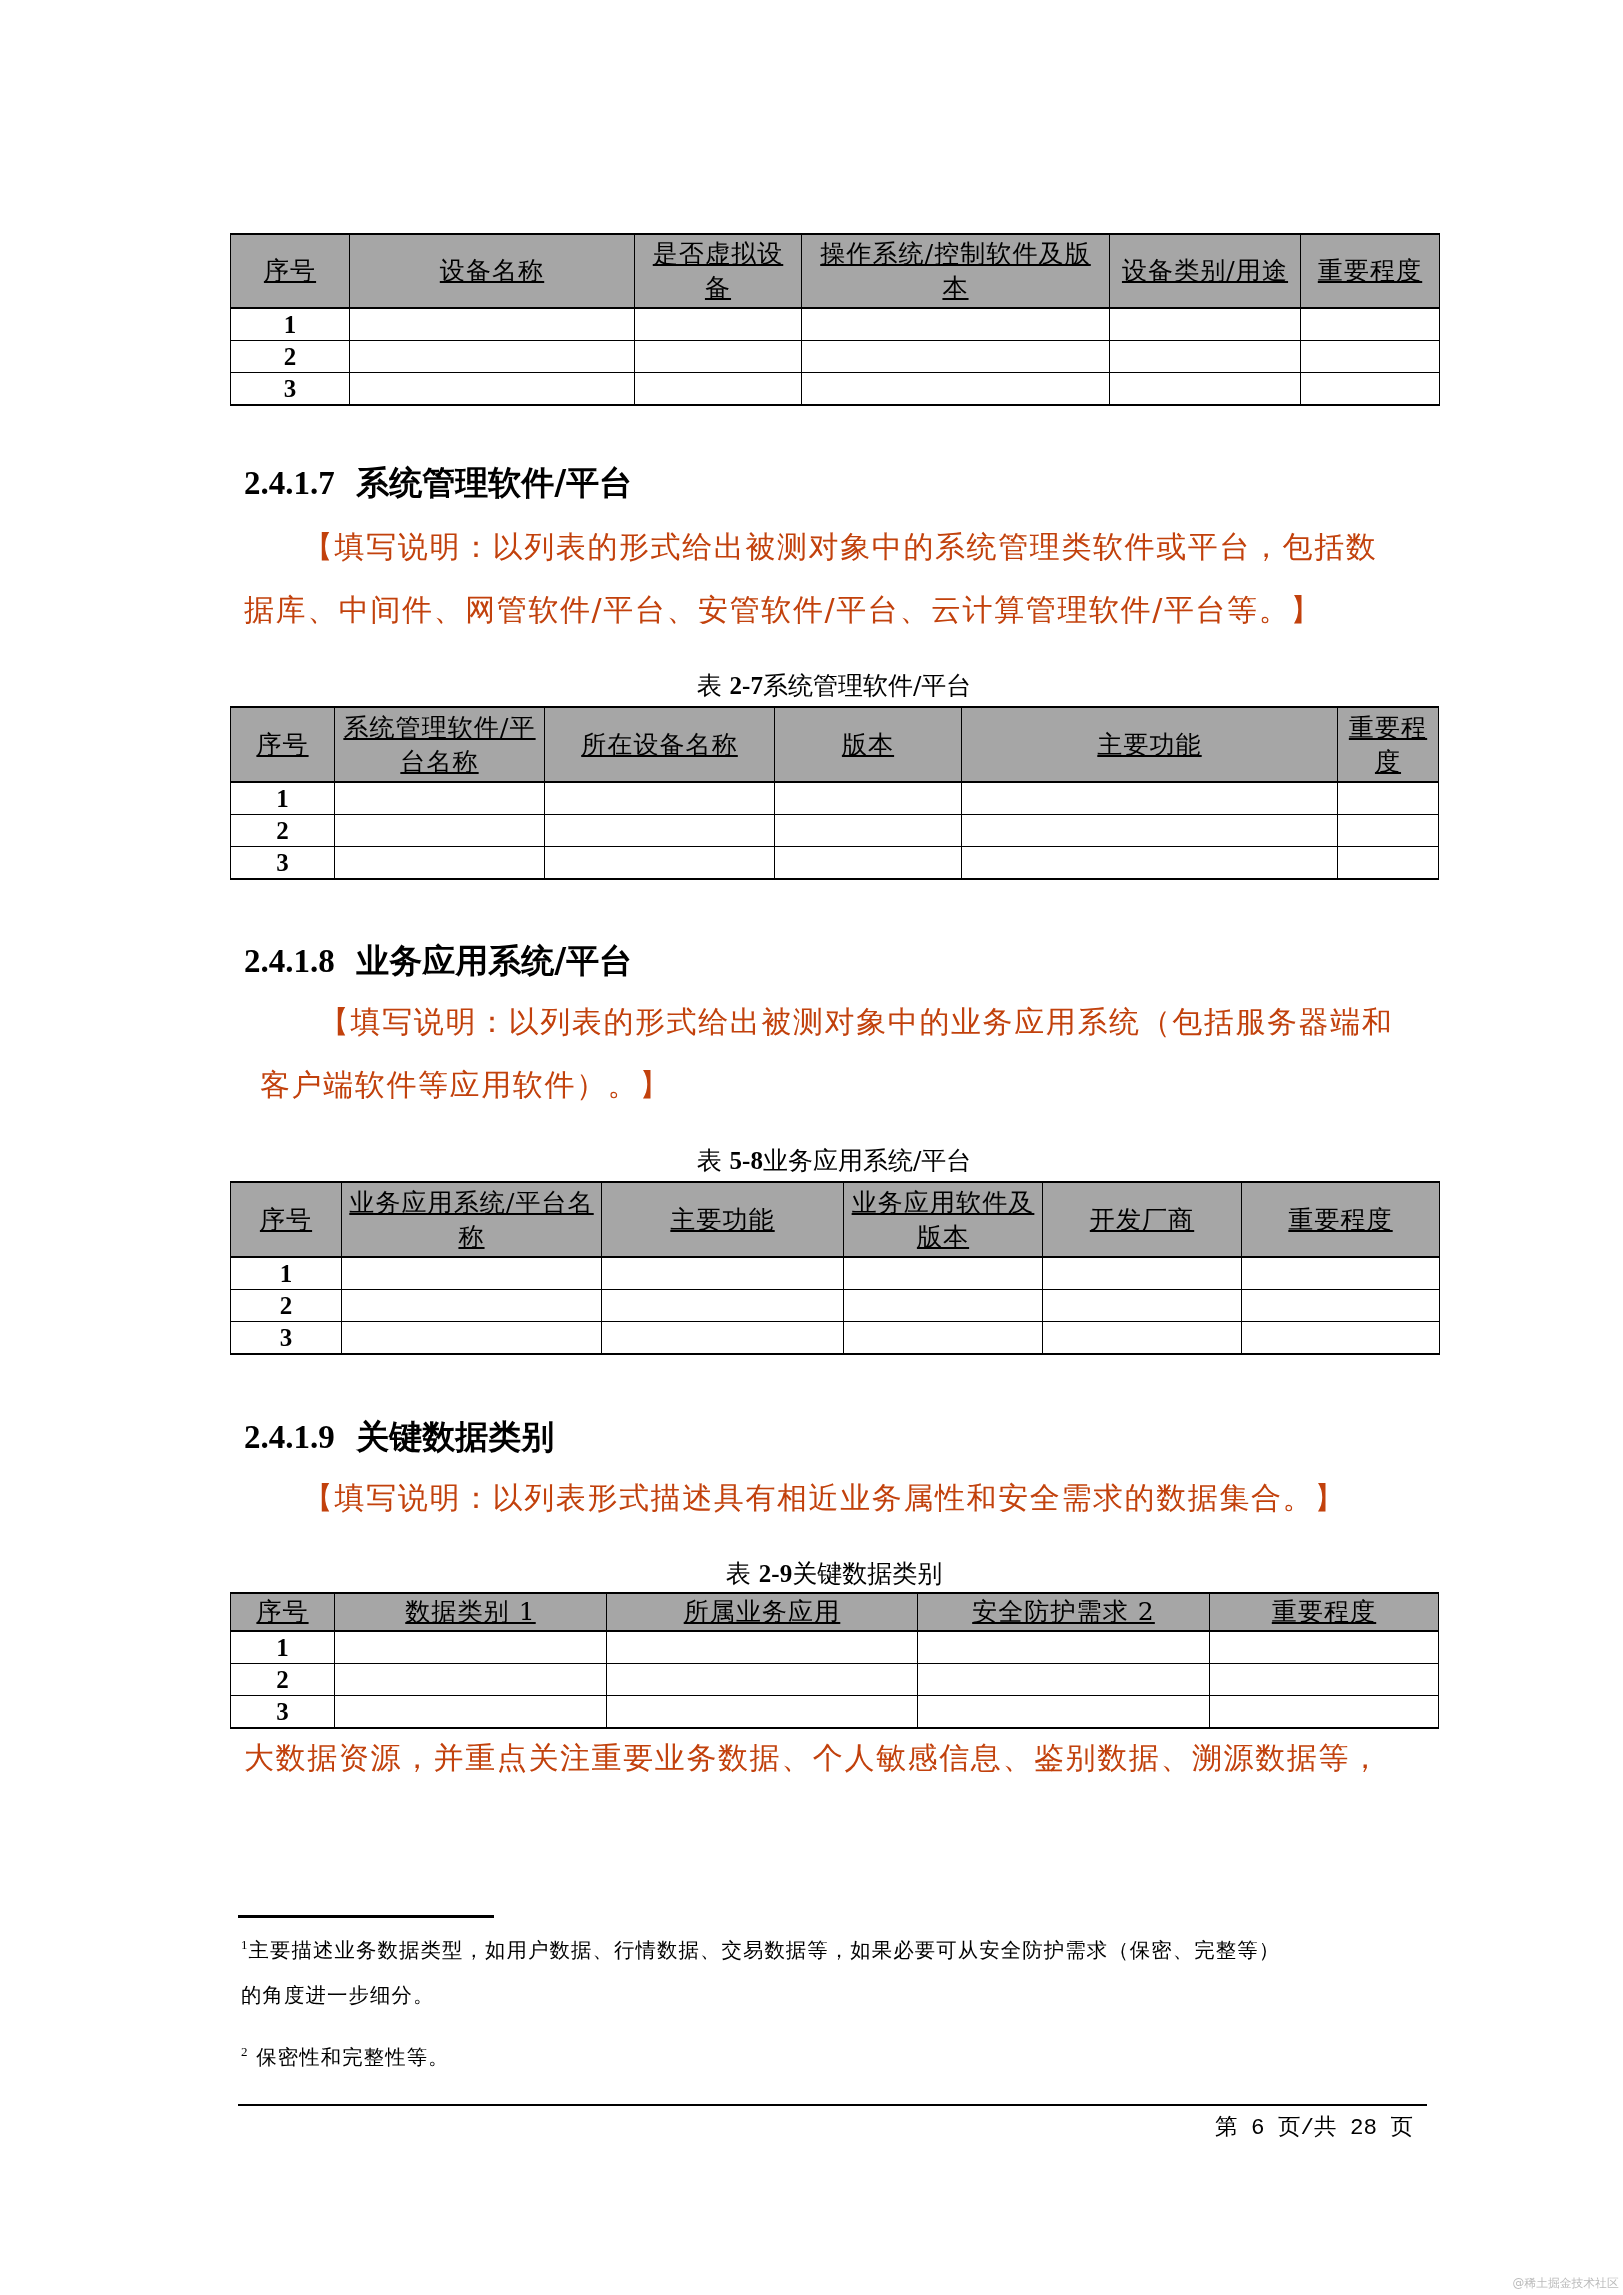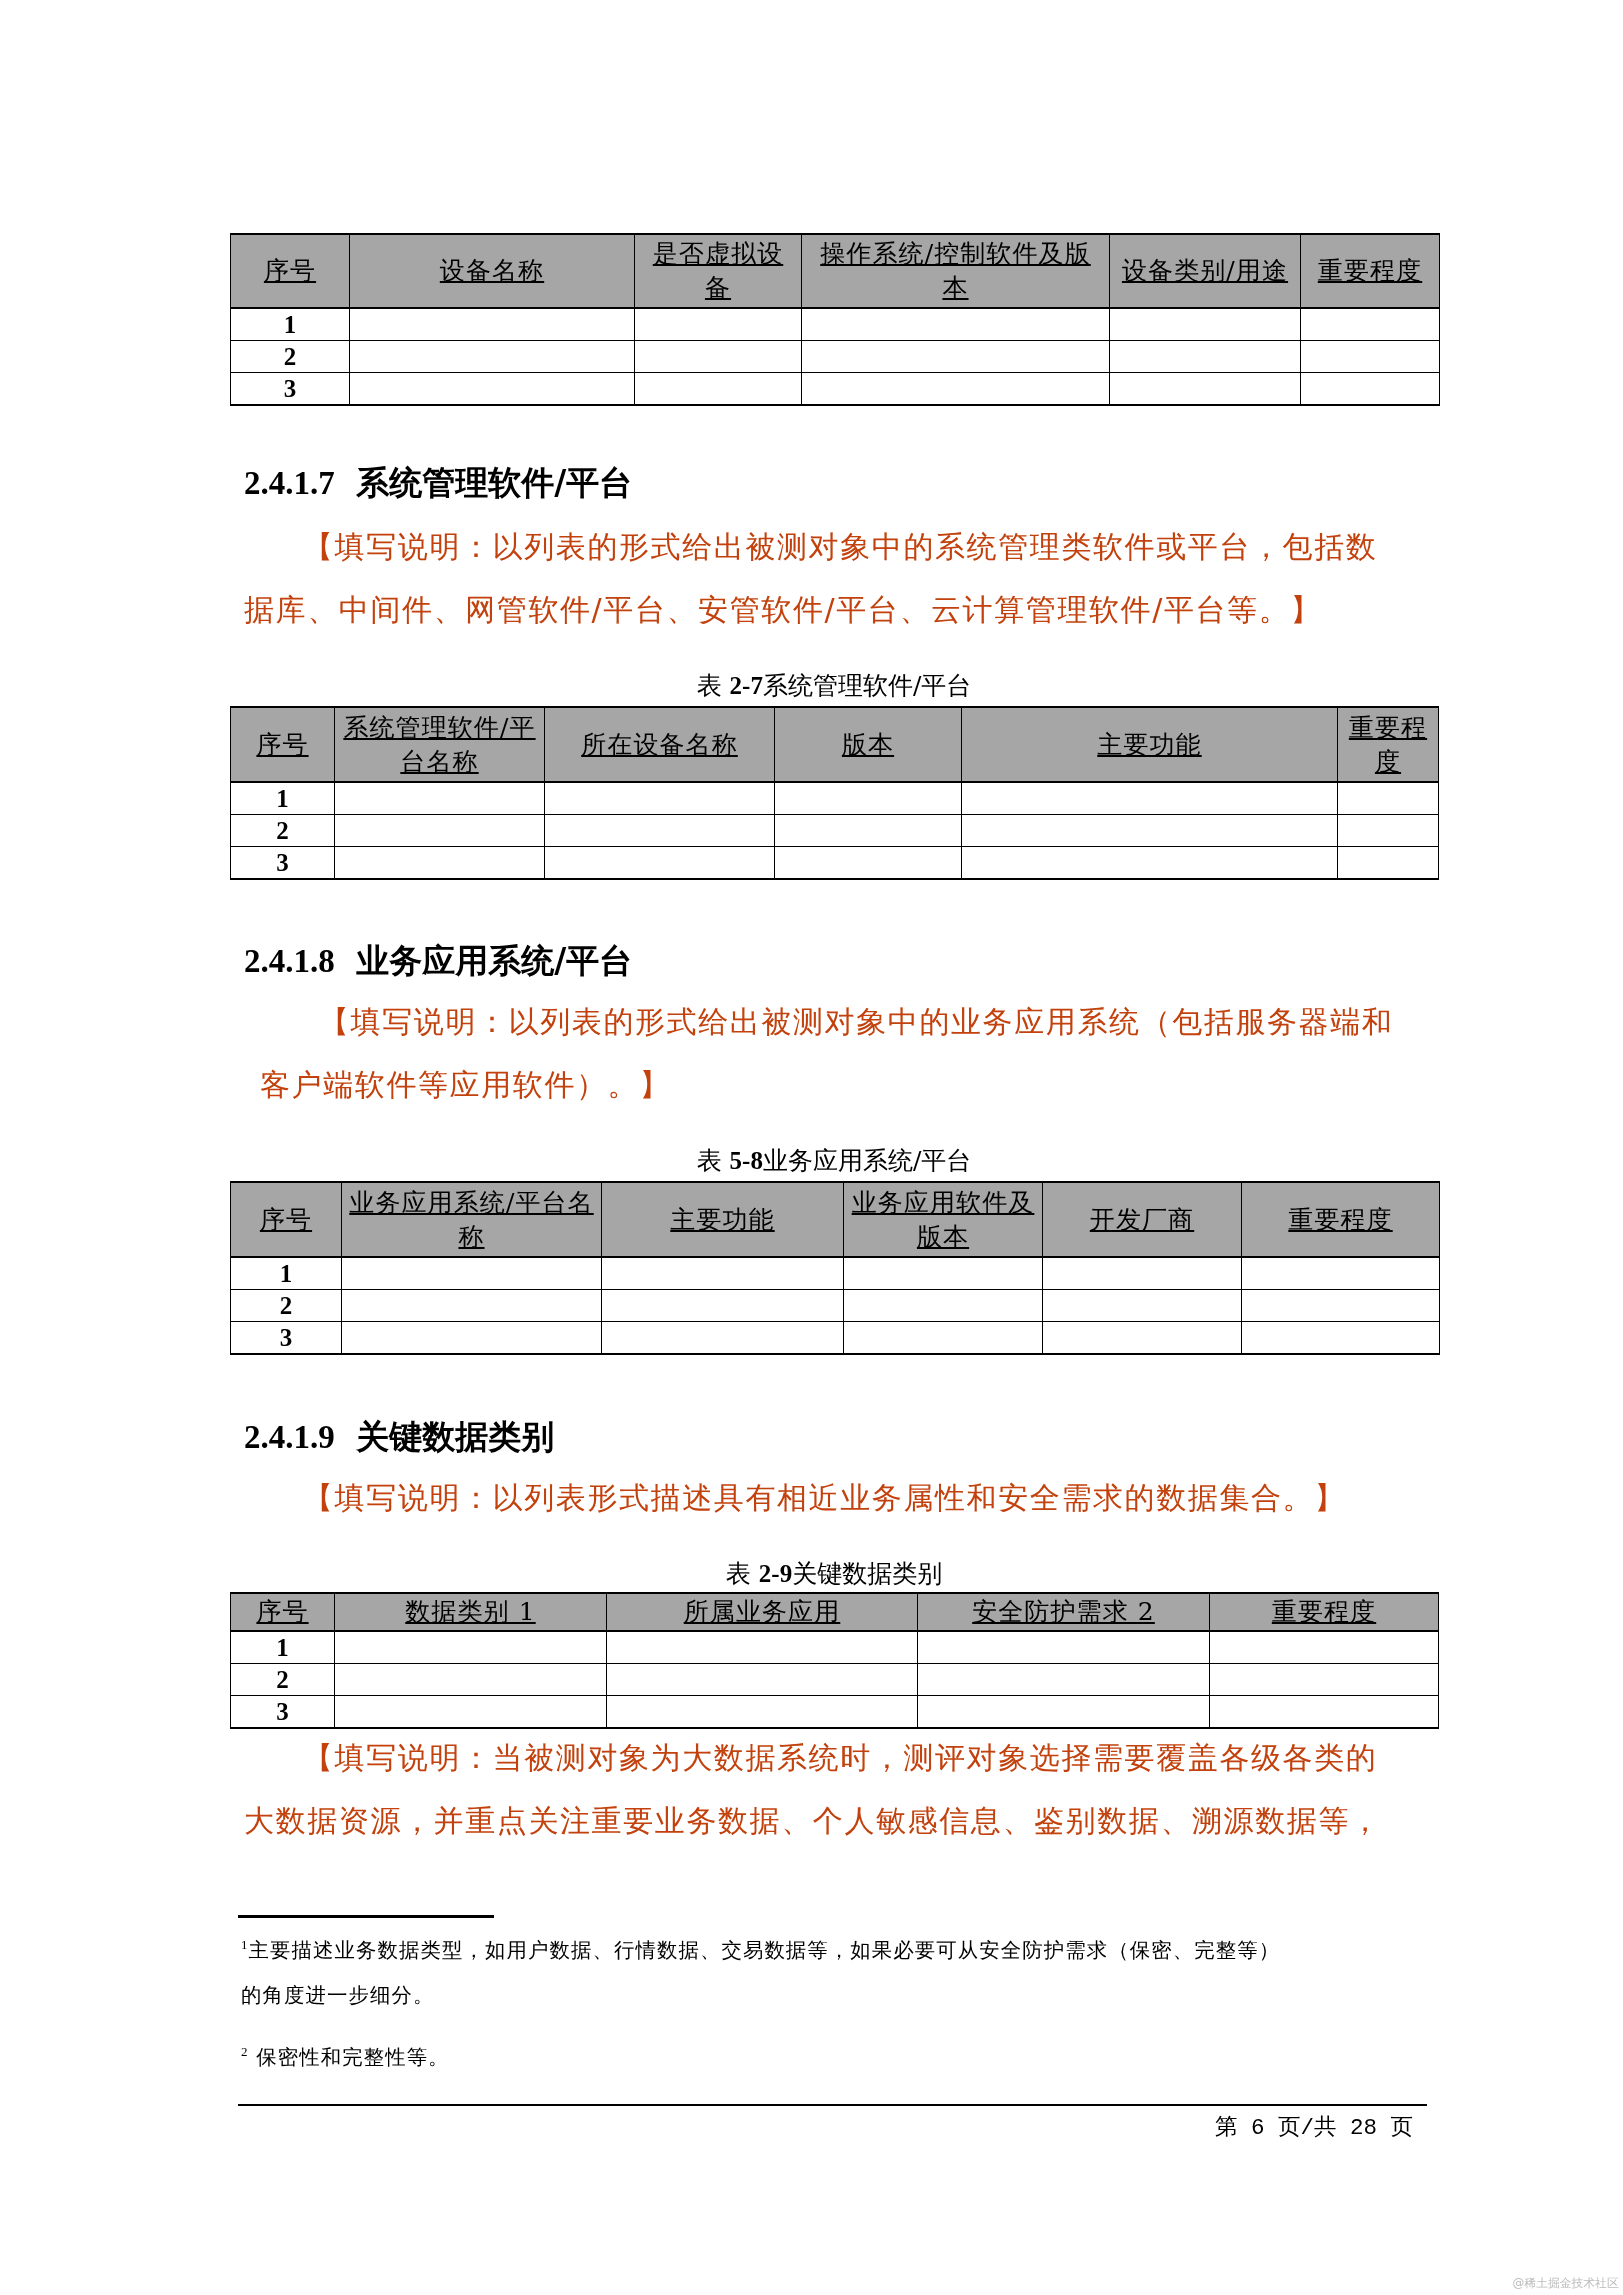--- a/index.html
+++ b/index.html
@@ -258,21 +258,20 @@
         <td>3</td>
         <td></td>
         <td></td>
         <td></td>
         <td></td>
       </tr>
   </tbody>
 </table>
 
 <div class="instr" style="top:1726px;">
-  <div class="first">【填写说明：当被测对象为大数据系统时，测评对象选择需要覆盖各级各类的</div>
   <div>大数据资源，并重点关注重要业务数据、个人敏感信息、鉴别数据、溯源数据等，</div>
 </div>
 
 <div class="fn-rule"></div>
 <div class="footnote" style="top:1922px;">
   <div><sup>1</sup><span>主要描述业务数据类型，如用户数据、行情数据、交易数据等，如果必要可从安全防护需求（保密、完整等）</span></div>
   <div>的角度进一步细分。</div>
 </div>
 <div class="footnote" style="top:2029px;">
   <div><sup>2</sup><span> 保密性和完整性等。</span></div>

